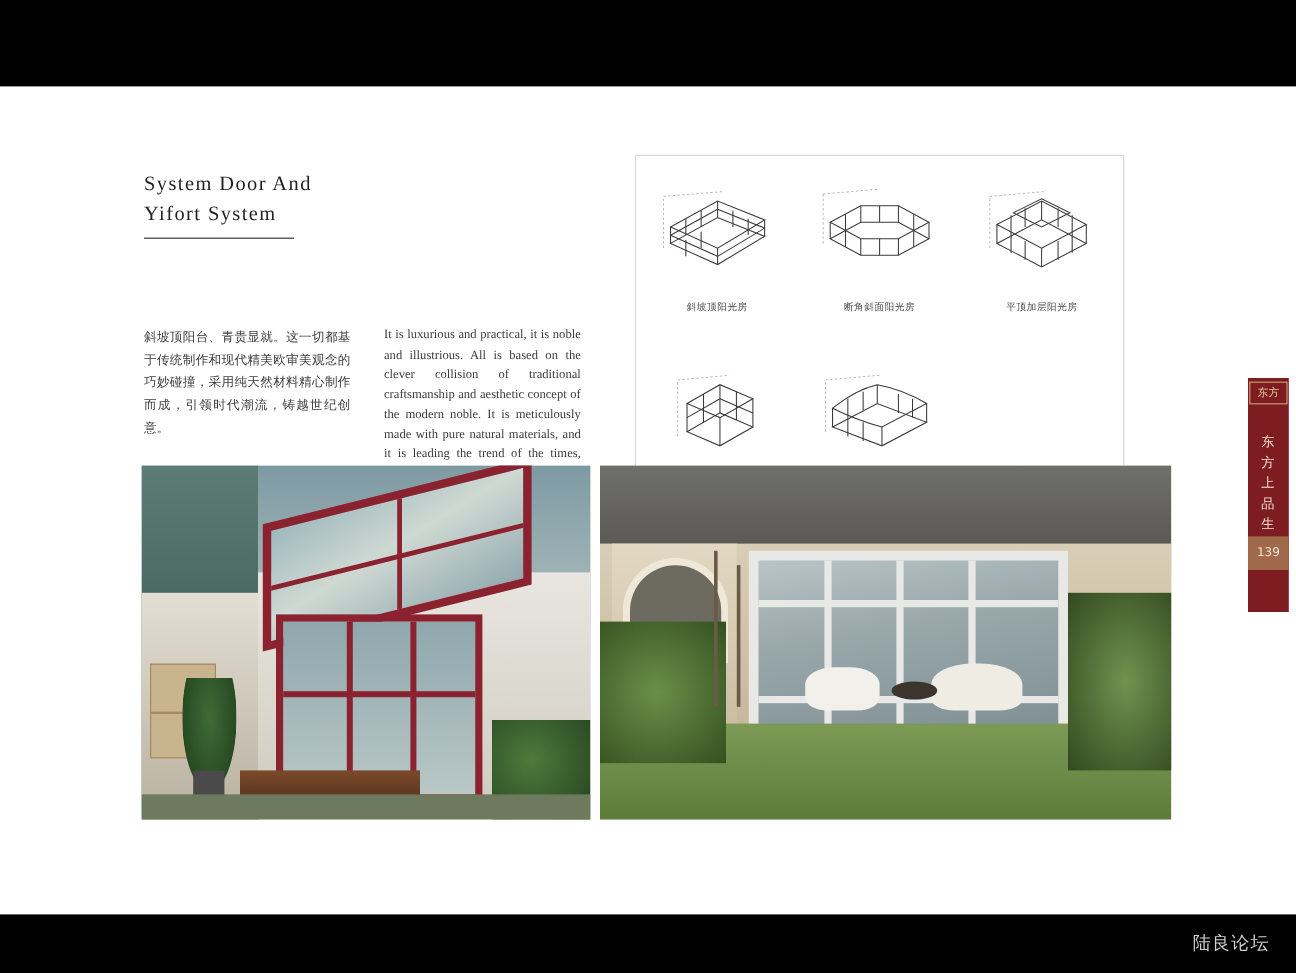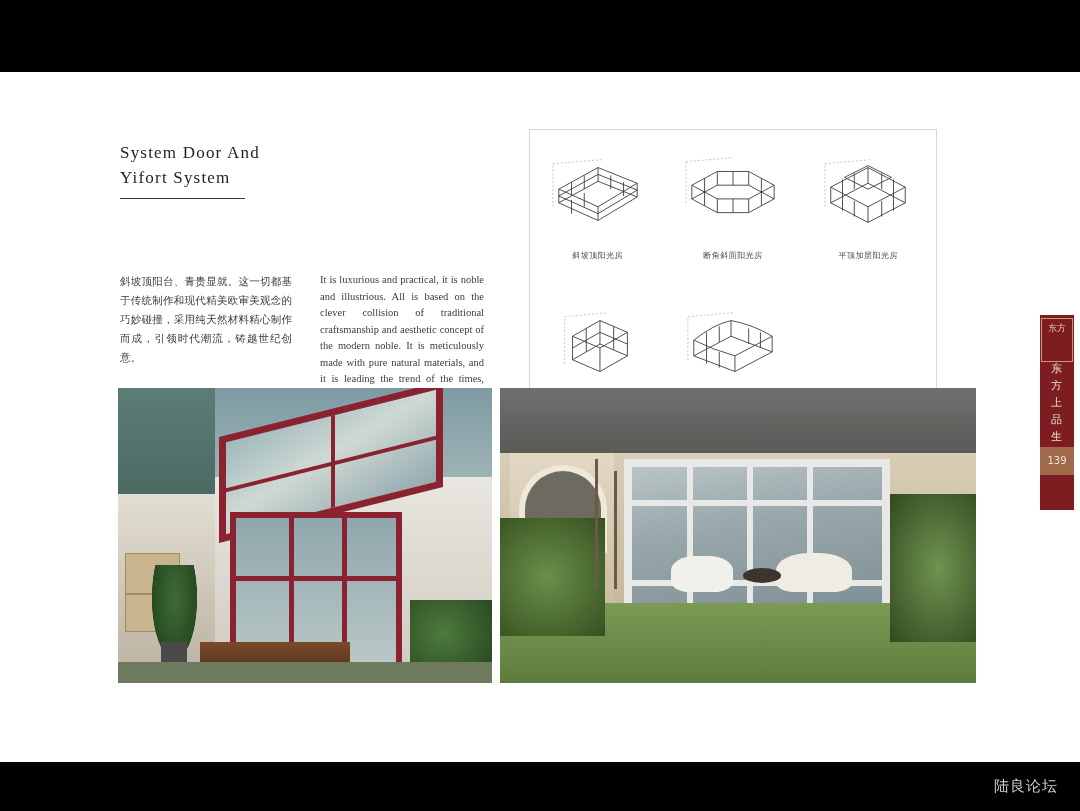--- a/index.html
+++ b/index.html
@@ -215,21 +215,21 @@
     top: 315px;
     width: 34px;
     height: 195px;
     background: #7d1c21;
   }
   .side-seal {
     position: absolute;
     left: 1041px;
     top: 318px;
     width: 32px;
-    height: 44px;
+    height: 19px;
     background: #7d1c21;
     border: 1px solid #c99a6c;
     box-sizing: border-box;
     color: #e8c89b;
     font-family: "DejaVu Sans", sans-serif;
     font-size: 9px;
     line-height: 11px;
     text-align: center;
     padding-top: 4px;
     letter-spacing: 0px;

